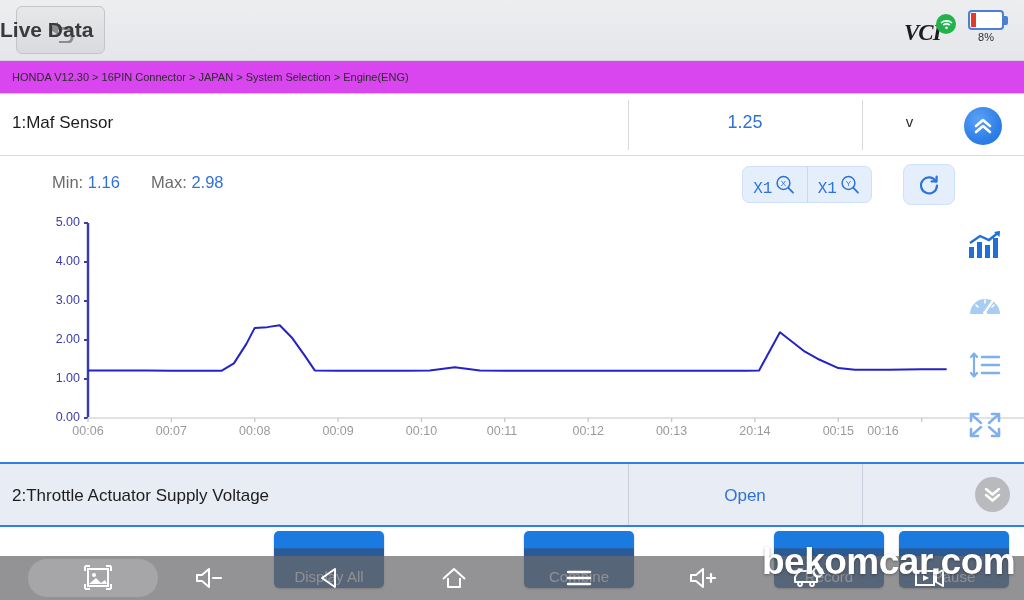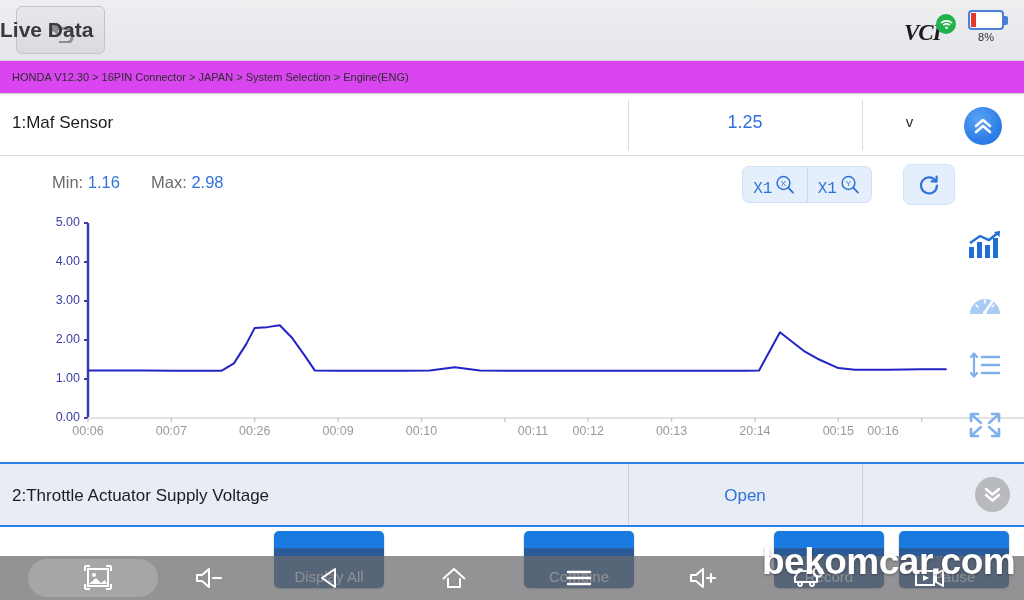--- a/index.html
+++ b/index.html
@@ -276,24 +276,24 @@
         <div class="yticklabel" style="left: 36px; top: 205px;">0.00</div>
         <div class="yticklabel" style="left: 36px; top: 166px;">1.00</div>
         <div class="yticklabel" style="left: 36px; top: 127px;">2.00</div>
         <div class="yticklabel" style="left: 36px; top: 88px;">3.00</div>
         <div class="yticklabel" style="left: 36px; top: 49px;">4.00</div>
         <div class="yticklabel" style="left: 36px; top: 10px;">5.00</div>
       </div>
     <div id="xtick-layer">
         <div class="xticklabel" style="left: 61px; top: 219px;">00:06</div>
         <div class="xticklabel" style="left: 144.365px; top: 219px;">00:07</div>
-        <div class="xticklabel" style="left: 227.731px; top: 219px;">00:26</div>
+        <div class="xticklabel" style="left: 227.731px; top: 219px;">00:08</div>
         <div class="xticklabel" style="left: 311.096px; top: 219px;">00:09</div>
         <div class="xticklabel" style="left: 394.462px; top: 219px;">00:10</div>
-        <div class="xticklabel" style="left: 506px; top: 219px;">00:11</div>
+        <div class="xticklabel" style="left: 475px; top: 219px;">00:11</div>
         <div class="xticklabel" style="left: 561.192px; top: 219px;">00:12</div>
         <div class="xticklabel" style="left: 644.558px; top: 219px;">00:13</div>
         <div class="xticklabel" style="left: 727.923px; top: 219px;">20:14</div>
         <div class="xticklabel" style="left: 811.288px; top: 219px;">00:15</div>
         <div class="xticklabel" style="left: 856px; top: 219px;">00:16</div>
       </div>
   </div>
 
   <div class="rail">
     <div class="rail-item">

